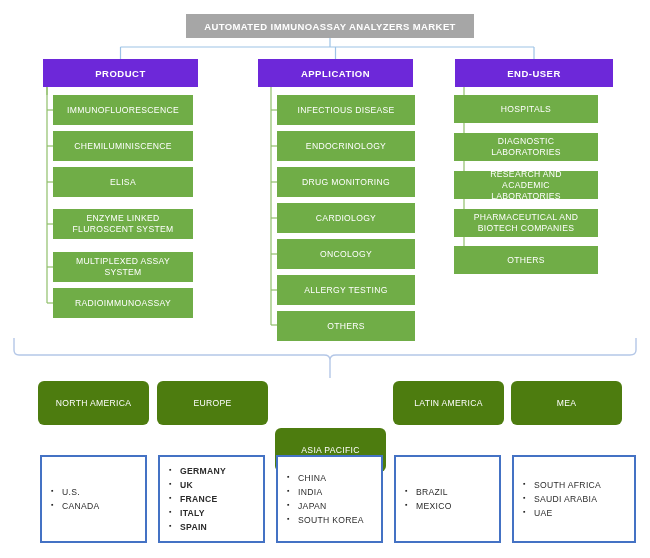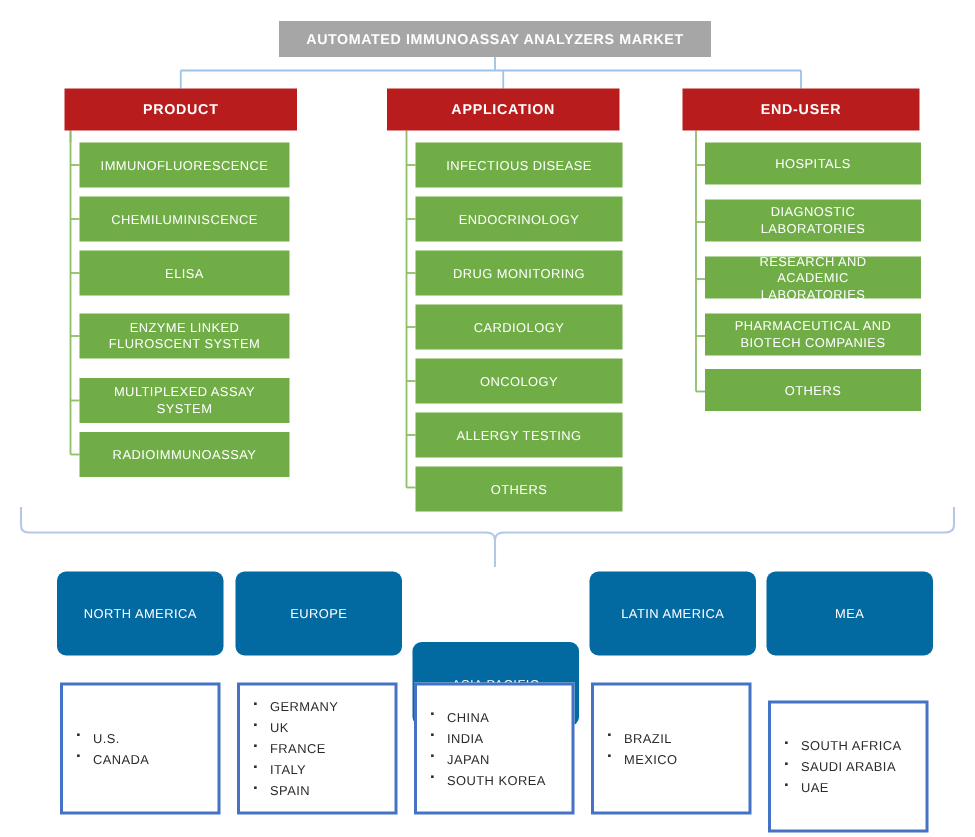--- a/index.html
+++ b/index.html
@@ -16,62 +16,62 @@
   
   .title-box{
     position:absolute;left:186px;top:14px;width:288px;height:24px;
     background:#a6a6a6;color:#ffffff;
     display:flex;align-items:center;justify-content:center;
     font-size:9.5px;font-weight:bold;letter-spacing:.4px;text-align:center;
   }
 
   
   .col-head{
-    position:absolute;height:28px;background:#b91c1c;color:#ffffff;
+    position:absolute;height:28px;background:#6d28d9;color:#ffffff;
     display:flex;align-items:center;justify-content:center;
     font-size:9.5px;font-weight:bold;letter-spacing:.5px;text-align:center;
   }
   #head-product{left:43px;top:59px;width:155px;}
   #head-application{left:258px;top:59px;width:155px;}
   #head-enduser{left:455px;top:59px;width:158px;}
 
   
   .item{
     position:absolute;background:#70ad47;color:#ffffff;
     display:flex;align-items:center;justify-content:center;
     font-size:8.6px;letter-spacing:.3px;text-align:center;
     line-height:11px;padding:0 16px;box-sizing:border-box;
   }
   .col-product .item{left:53px;width:140px;height:30px;}
   .col-application .item{left:277px;width:138px;height:30px;}
-  .col-enduser .item{left:470px;width:144px;height:28px;}
+  .col-enduser .item{left:454px;width:144px;height:28px;}
 
   
   .region{
-    position:absolute;top:381px;height:56px;background:#0369a1;color:#ffffff;
+    position:absolute;top:381px;height:44px;background:#4d7c0f;color:#ffffff;
     border-radius:6px;display:flex;align-items:center;justify-content:center;
     font-size:8.6px;letter-spacing:.3px;text-align:center;
   }
   #region-0{left:38px;width:111px;}
   #region-1{left:157px;width:111px;}
   #region-2{left:275px;width:111px;margin-top:47px;}
   #region-3{left:393px;width:111px;}
   #region-4{left:511px;width:111px;}
 
   
   .countries{
     position:absolute;top:455px;height:88px;background:#ffffff;
     border:2px solid #4472c4;box-sizing:border-box;
     display:flex;align-items:center;
   }
   #countries-0{left:40px;width:107px;}
-  #countries-1{left:158px;width:107px;}
+  #countries-1{left:158px;width:107px;font-weight:bold;}
   #countries-2{left:276px;width:107px;}
   #countries-3{left:394px;width:107px;}
-  #countries-4{left:512px;width:107px;margin-top:12px;}
+  #countries-4{left:512px;width:124px;}
   .countries ul{
     margin:0;padding:0 0 0 20px;list-style:none;
     font-size:8.6px;color:#2b2b2b;line-height:14px;letter-spacing:.3px;
   }
   .countries li{position:relative;}
   .countries li:before{
     content:"\25AA";position:absolute;left:-11px;top:-1px;
     font-size:7px;color:#2b2b2b;
   }
 </style>

